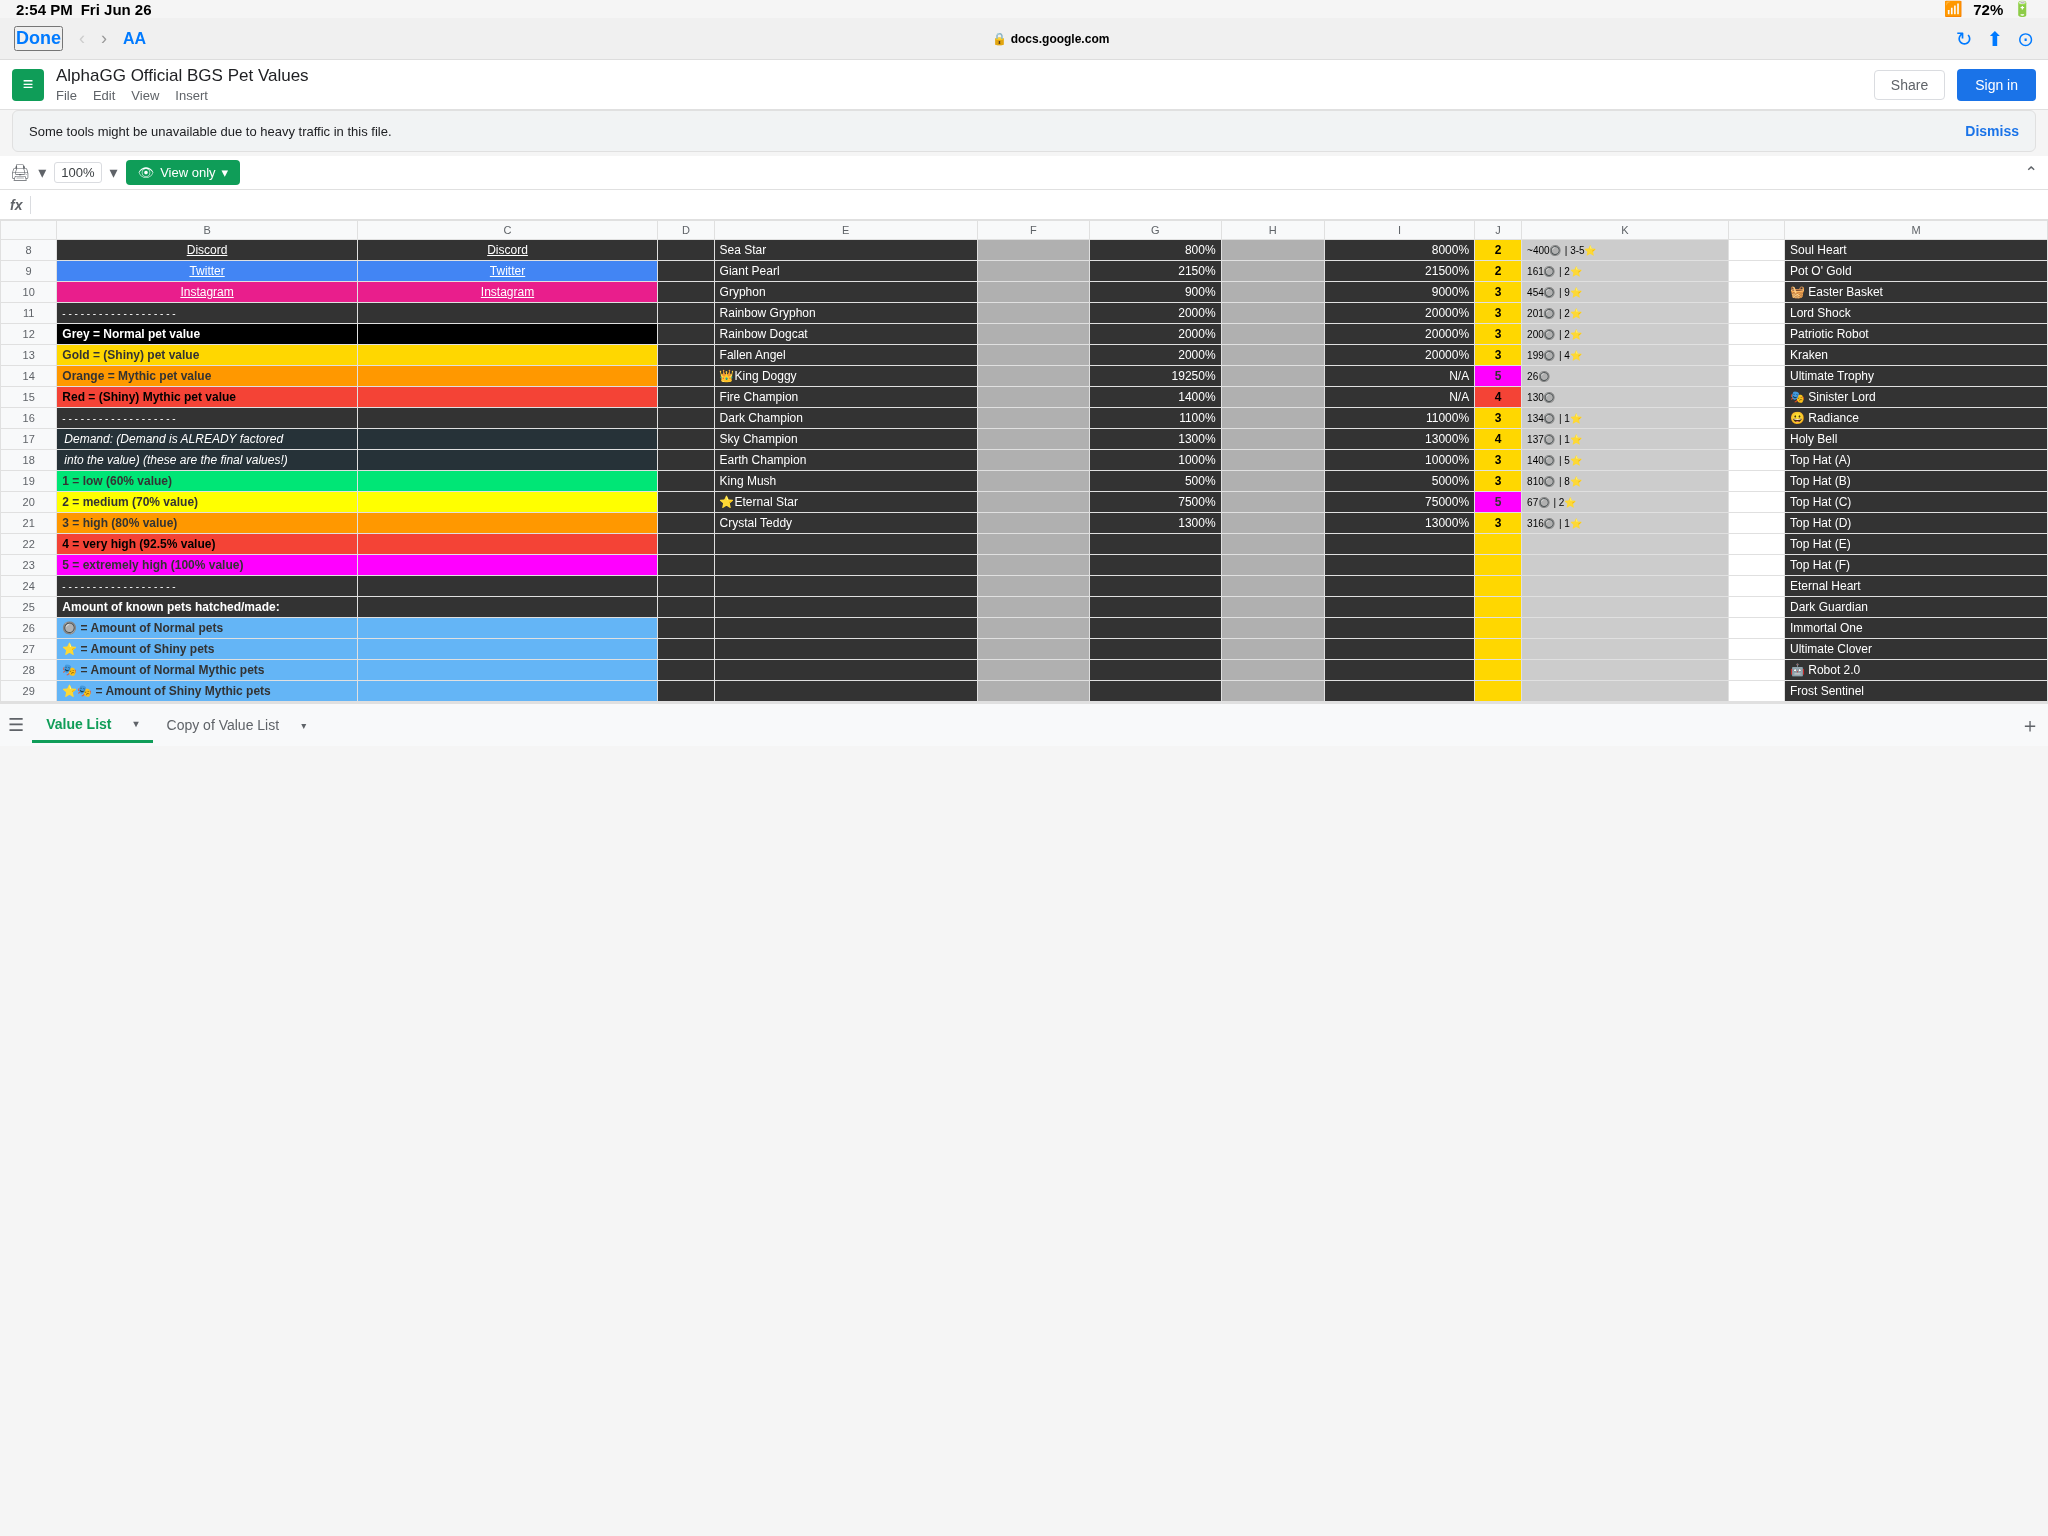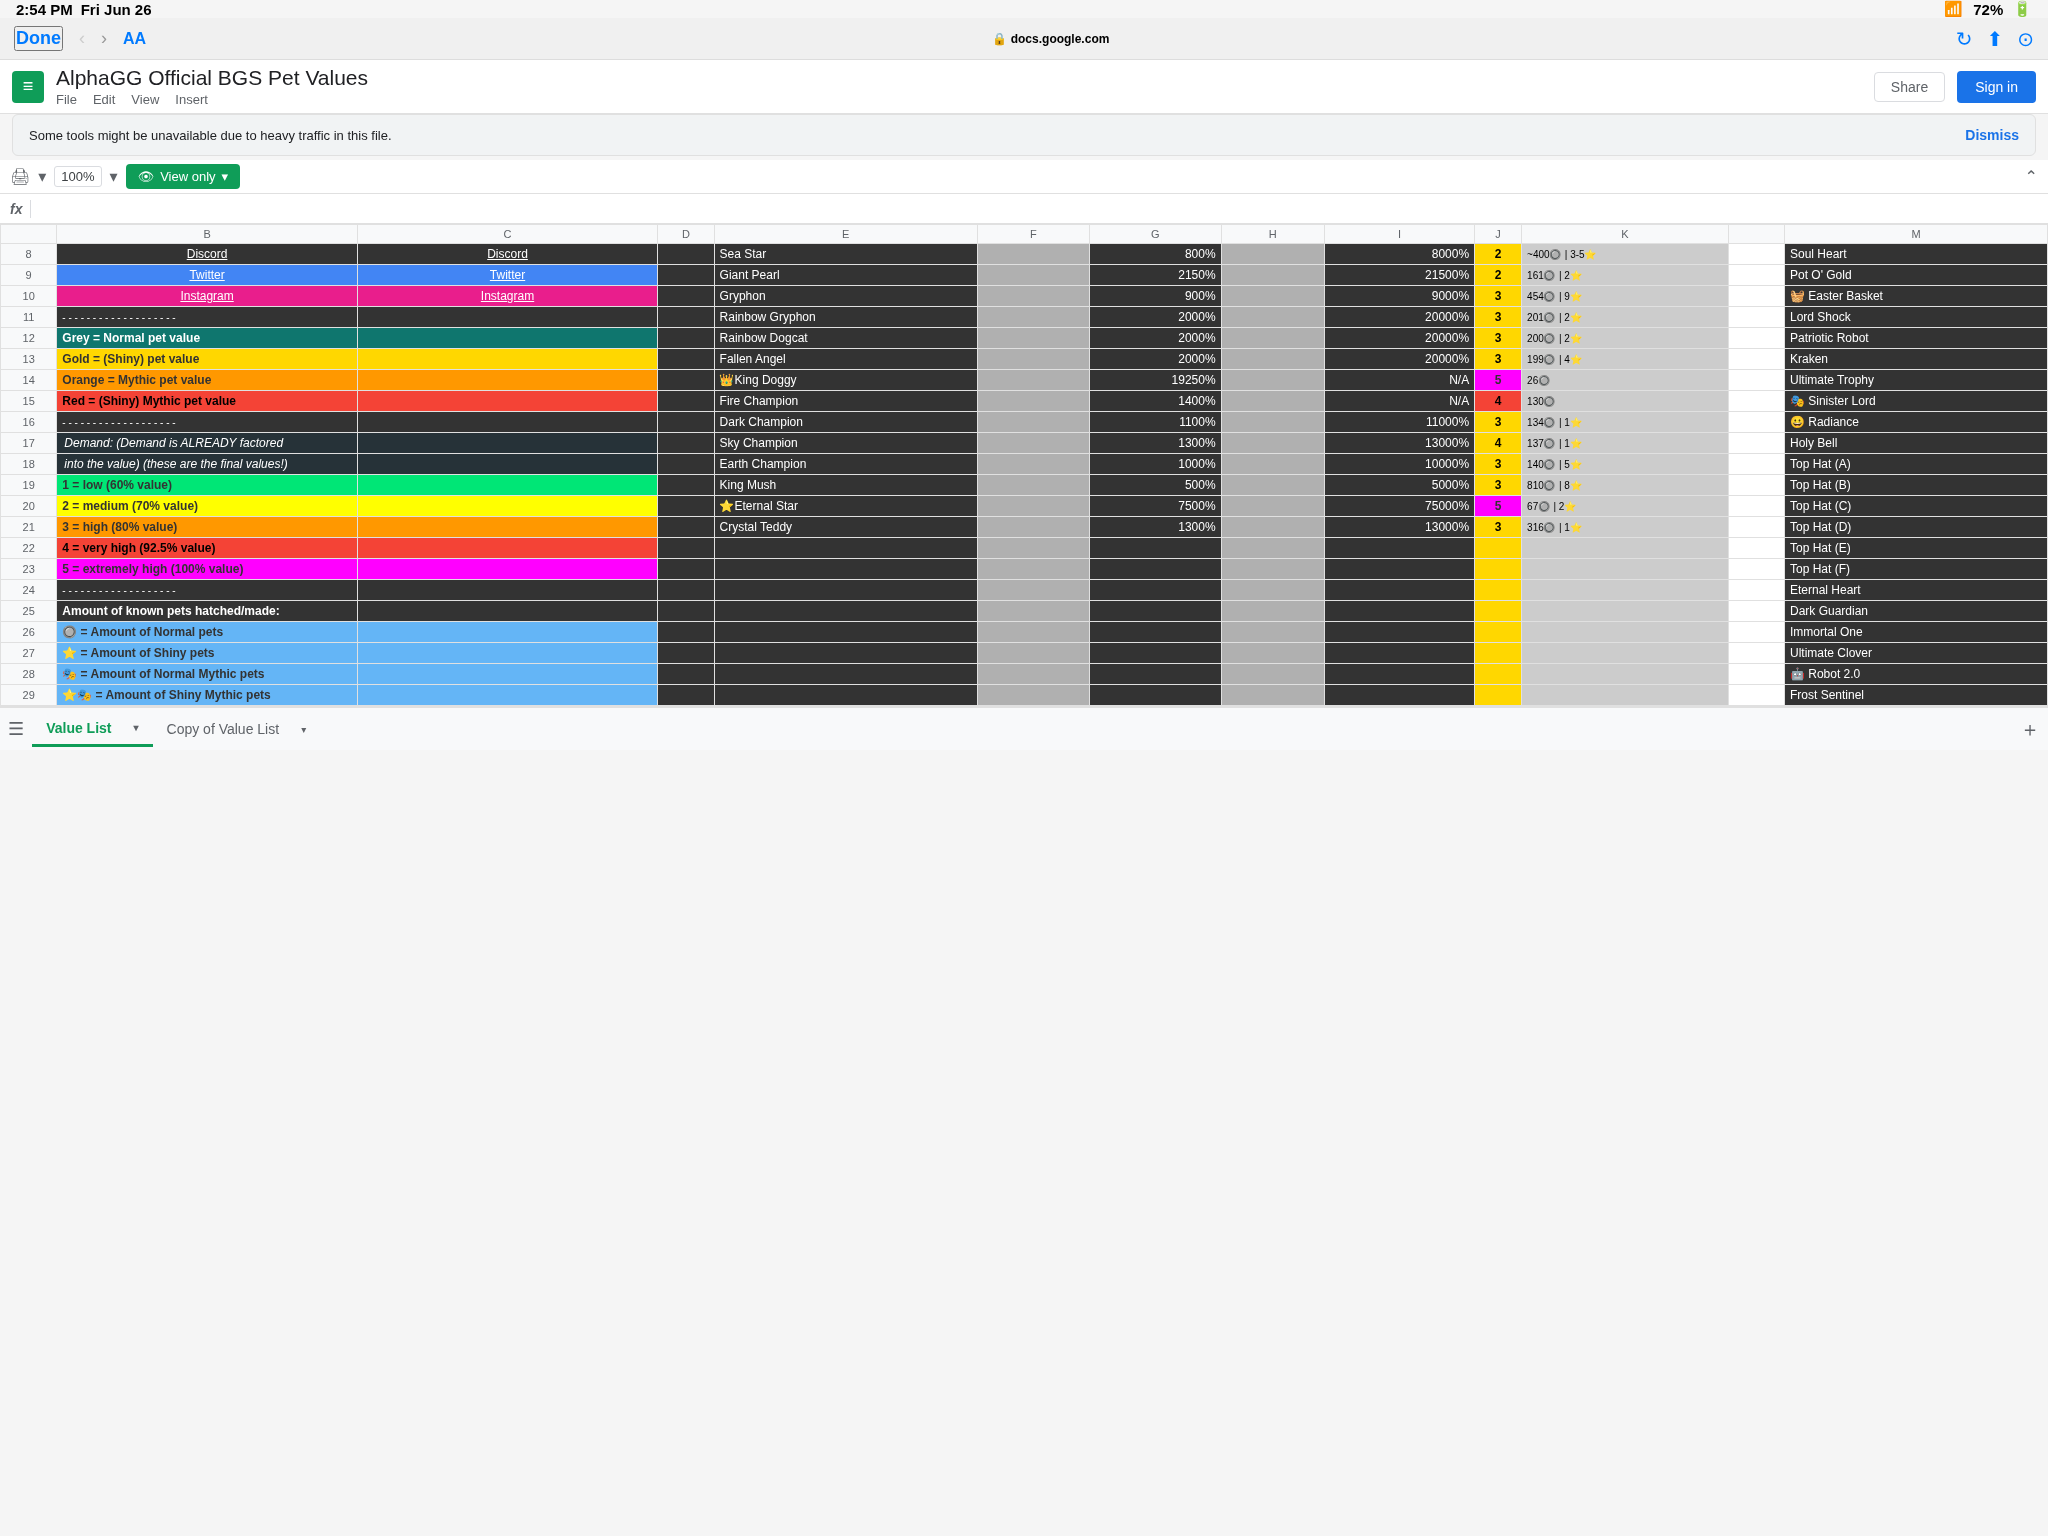--- a/index.html
+++ b/index.html
@@ -25,21 +25,21 @@
     .browser-url { flex: 1; text-align: center; font-size: 12px; font-weight: 600; color: #000000; }
     .browser-actions { display: flex; gap: 14px; color: #007aff; font-size: 20px; }
 
     
     .sheets-header {
       background: white; border-bottom: 1px solid #e0e0e0;
       display: flex; align-items: center; padding: 6px 12px; gap: 12px;
     }
     .sheets-logo { width: 32px; height: 32px; background: #0f9d58; border-radius: 4px; display: flex; align-items: center; justify-content: center; color: white; font-weight: bold; font-size: 18px; flex-shrink: 0; }
     .sheets-title-area { flex: 1; }
-    .sheets-title { font-size: 21px; font-weight: 500; color: #202124; }
+    .sheets-title { font-size: 17px; font-weight: 500; color: #202124; }
     .sheets-menu { display: flex; gap: 16px; font-size: 13px; color: #5f6368; margin-top: 2px; }
     .sheets-share-btn { background: white; border: 1px solid #dadce0; border-radius: 4px; padding: 6px 16px; color: #5f6368; font-size: 14px; cursor: pointer; }
     .sheets-signin-btn { background: #1a73e8; border: none; border-radius: 4px; padding: 8px 18px; color: white; font-size: 14px; font-weight: 500; cursor: pointer; }
 
     
     .toast {
       background: #f1f3f4; border: 1px solid #e0e0e0; border-radius: 6px;
       padding: 12px 16px; margin: 0 12px 4px; display: flex; align-items: center;
       justify-content: space-between; font-size: 13px; color: #202124;
     }
@@ -85,21 +85,21 @@
     .col-i { width: 80px; }
     .col-j { width: 25px; }
     .col-k { width: 110px; }
     .col-l { width: 30px; }
     .col-m { width: 140px; }
 
     
     .bg-dark { background: #333333; color: white; }
     .bg-blue { background: #4285f4; color: white; }
     .bg-pink { background: #e91e8c; color: white; }
-    .bg-gray-legend { background: #0f766e; color: white; }
+    .bg-gray-legend { background: #000000; color: white; }
     .bg-gold { background: #ffd700; color: #333; }
     .bg-orange { background: #ff9800; color: #333; }
     .bg-red { background: #f44336; color: #000000; }
     .bg-yellow { background: #ffff00; color: #333; }
     .bg-green { background: #00e676; color: #333; }
     .bg-magenta { background: #ff00ff; color: #333; }
     .bg-light-blue { background: #64b5f6; color: #333; }
     .bg-demand-dark { background: #263238; color: white; font-style: italic; }
     .bg-col-f { background: #b0b0b0; }
     .bg-col-h { background: #b0b0b0; }

